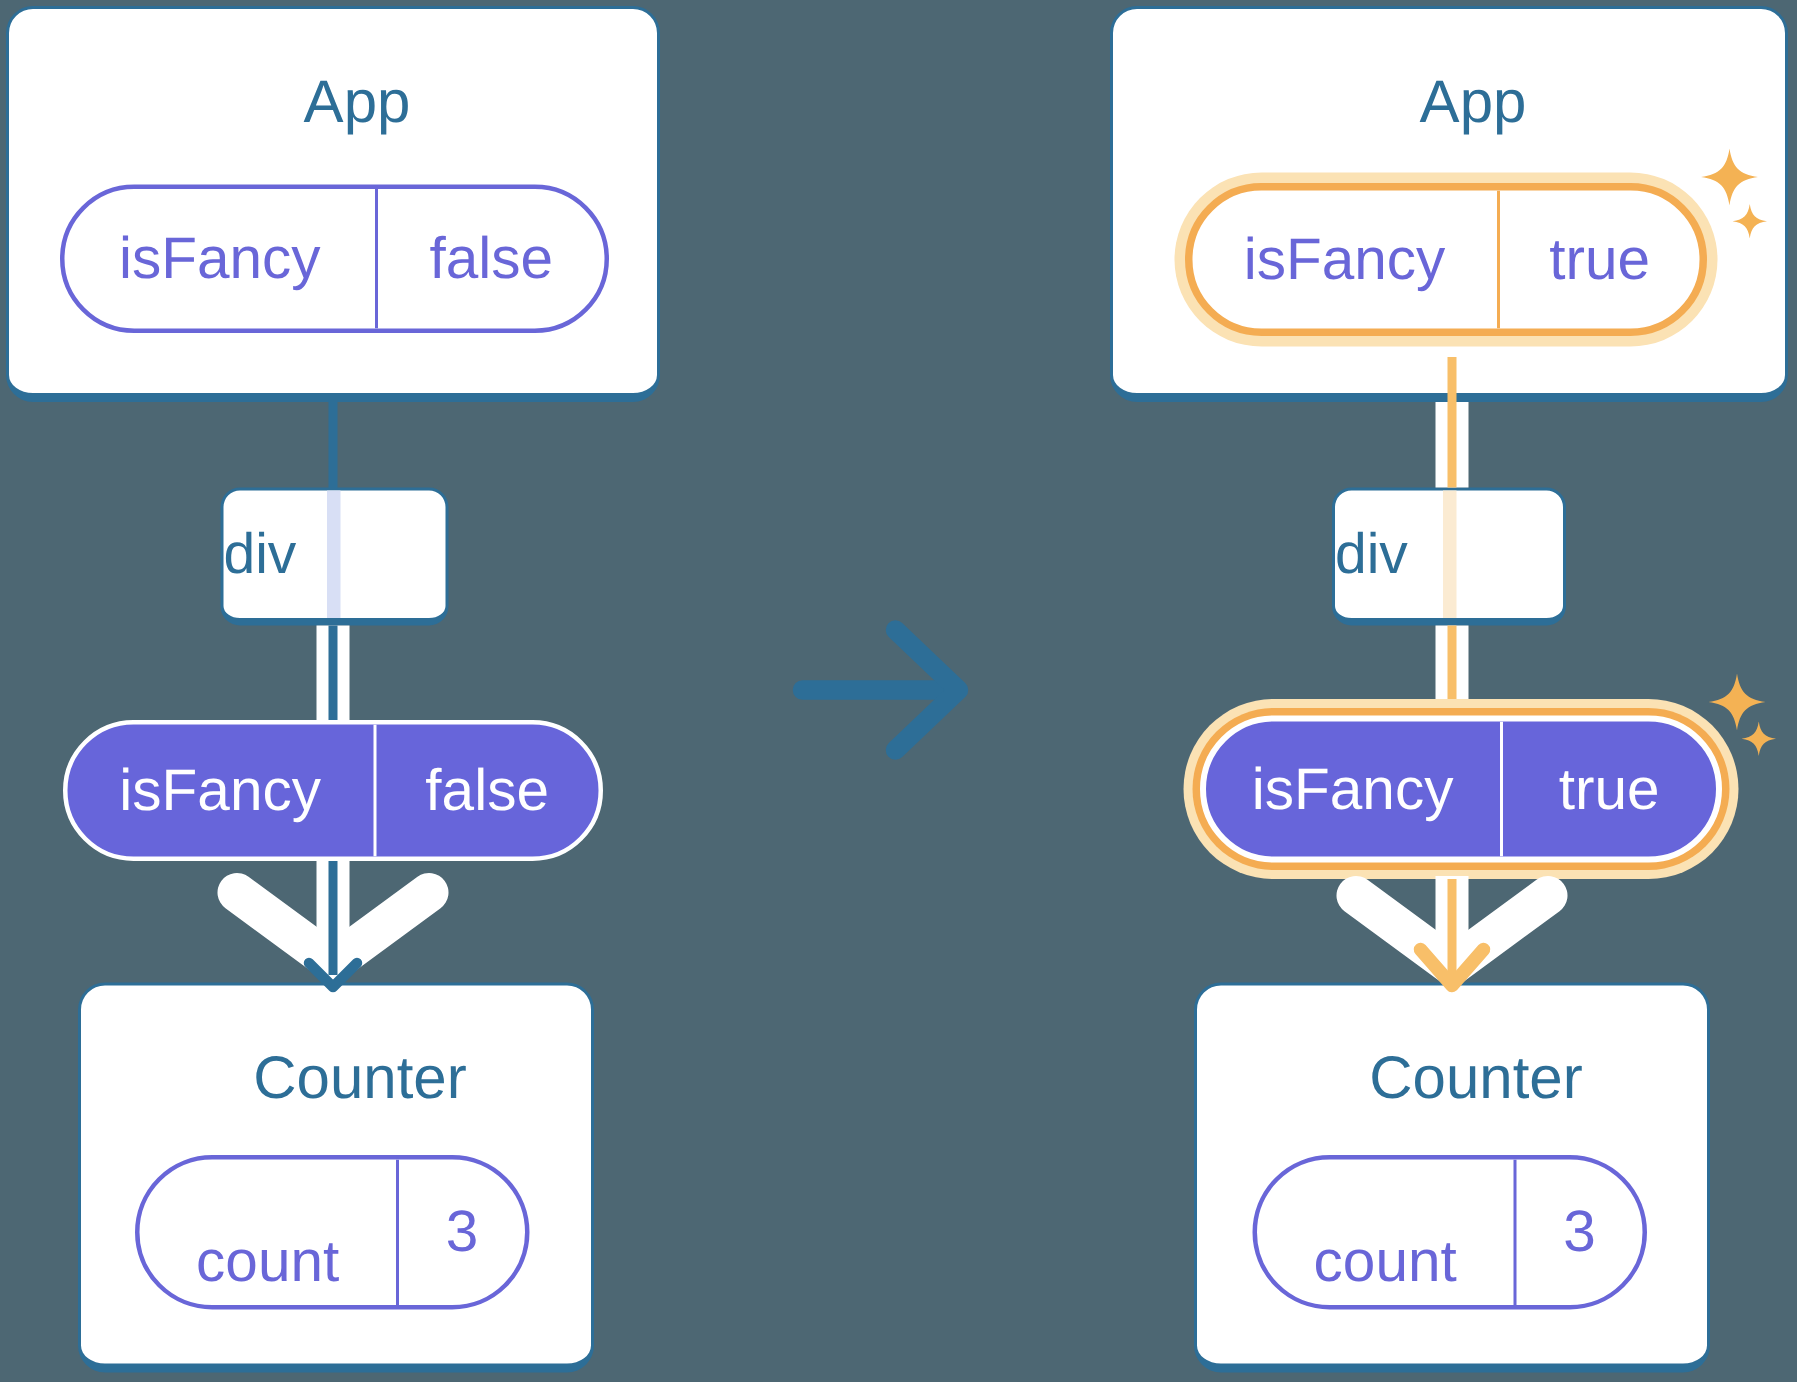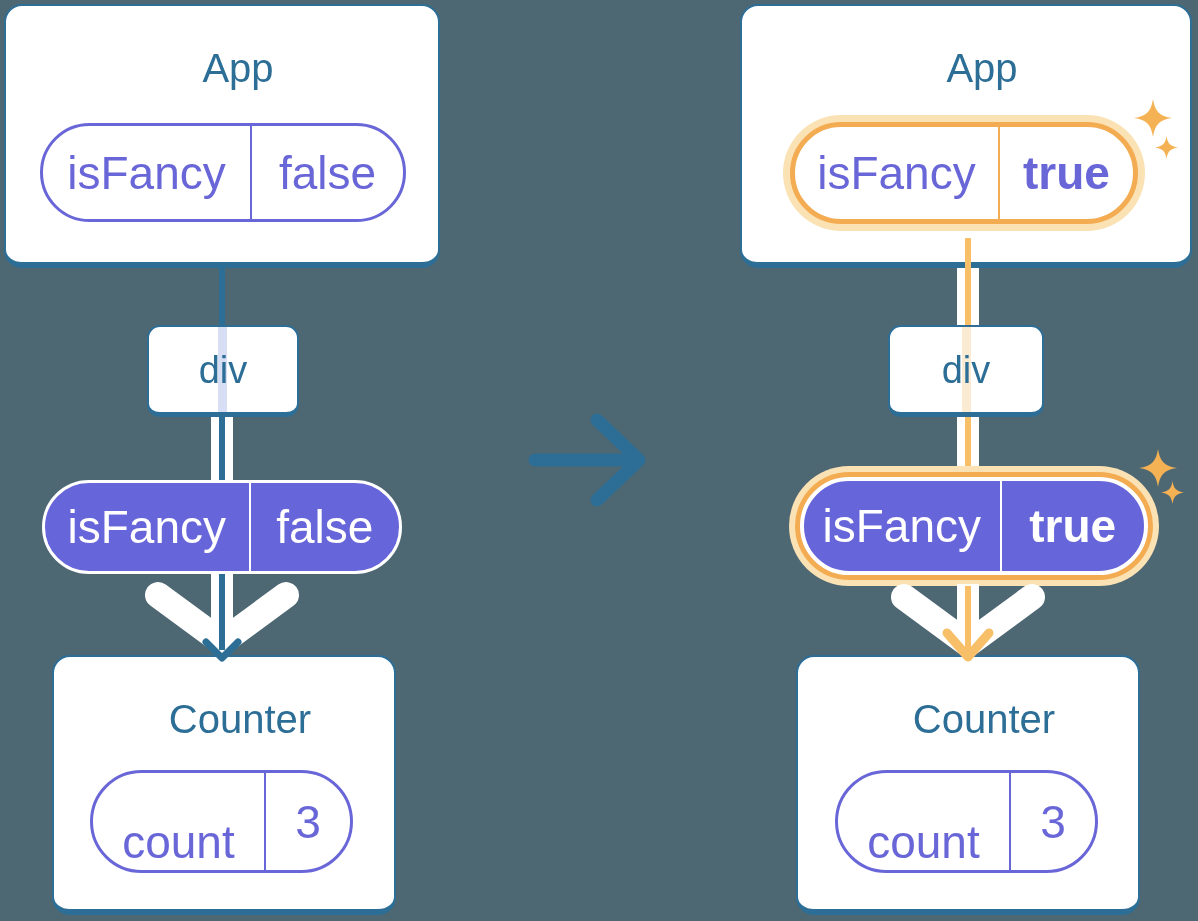--- a/index.html
+++ b/index.html
@@ -21,36 +21,36 @@
     font-family:"Liberation Sans", sans-serif;
   }
   #stage{position:relative;width:1198px;height:921px;}
 
   .card{
     position:absolute;box-sizing:border-box;background:#fff;
     border:2px solid var(--blue);border-bottom-width:6px;border-radius:18px;
     z-index:3;
   }
   .card.small{border-radius:13px;border-bottom-width:5px;
-    display:flex;align-items:center;justify-content:center;}
+    display:flex;align-items:center;justify-content:flex-start;}
   .title{
     text-align:center;font-size:40px;font-weight:500;color:var(--blue);
     margin-top:38px;line-height:1.2;position:relative;z-index:2;padding-left:32px;
   }
   .divlabel{
     font-size:38px;font-weight:500;color:var(--blue);
     position:relative;z-index:2;line-height:1;
   }
   .pill{
     position:absolute;box-sizing:border-box;display:flex;border-radius:70px;
     z-index:5;overflow:hidden;
   }
   .pill .cell{
     display:flex;align-items:center;justify-content:center;
-    font-size:46px;line-height:1;box-sizing:border-box;
+    font-size:39px;line-height:1;box-sizing:border-box;
   }
   .pill.outline{border:3px solid var(--purple);color:var(--purple);background:#fff;}
   .pill.outline .cell.value{border-left:2px solid var(--purple);}
   .pill.filled{background:var(--purpleFill);border:3px solid #fff;color:#fff;}
   .pill.filled .cell.value{border-left:2px solid #fff;}
   .pill.glow-outline{
     background:#fff;color:var(--purple);
     border:5px solid var(--oRing);
     box-shadow:0 0 0 7px var(--oGlow);
   }
@@ -58,21 +58,21 @@
   .pill.glow-filled{
     background:var(--purpleFill);color:#fff;
     border:4px solid #fff;
     box-shadow:0 0 0 5px var(--oRing),0 0 0 11px var(--oGlow);
   }
   .pill.glow-filled .cell.value{border-left:2px solid #fff;}
   .cell.name{flex:0 0 57.5%;}
   .cell.value{flex:1 1 auto;}
   .pill.counter-pill .cell.name{flex:0 0 66.5%;margin-top:40px;}
   .pill.app-pill-r .cell.name{flex:0 0 60%;}
-  .bold{font-weight:700;}
+  .bold{font-weight:400;}
 
   .connector{position:absolute;z-index:4;}
   .pass-strip{position:absolute;top:0;bottom:0;width:9px;z-index:1;}
   .arrow-svg{position:absolute;z-index:6;}
   .sparkle{position:absolute;z-index:7;}
   .mid-arrow{position:absolute;z-index:2;}
 </style>
 </head>
 <body>
 

